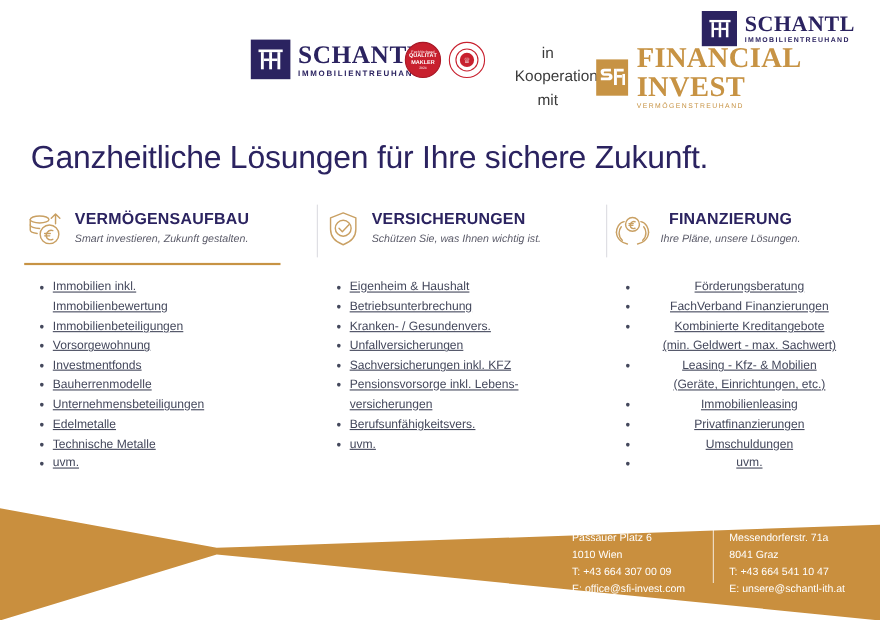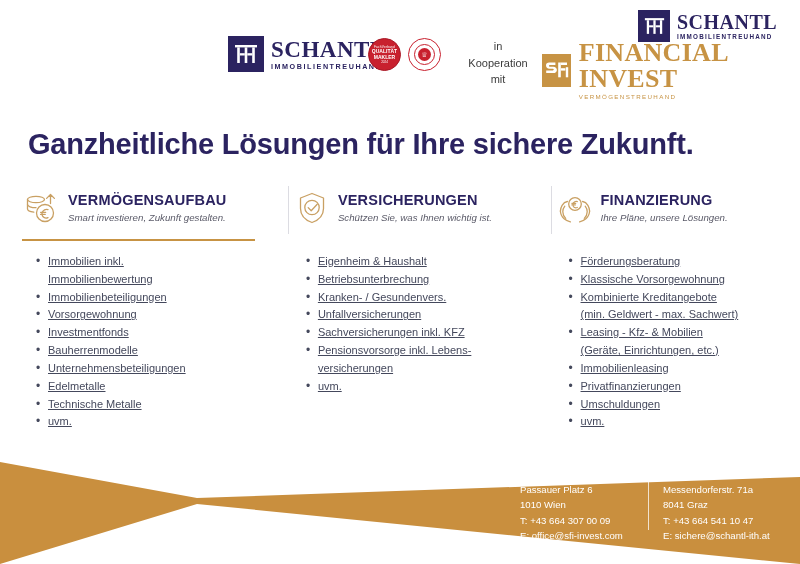--- a/index.html
+++ b/index.html
@@ -33,49 +33,49 @@
   .seal-red .s-mid { font-size: 5px; color:#fff; font-weight:bold; line-height:1.05; text-align:center; }
   .seal-red .s-bot { font-size: 3px; color:#fff; }
   .seal-white { left: 408px; background: #fff; border: 1.5px solid #c8202e;
                 display:flex; align-items:center; justify-content:center; }
   .seal-white .inner-ring { width: 21px; height: 21px; border-radius: 50%;
                 border: 1px solid #c8202e; display:flex; align-items:center; justify-content:center;}
   .seal-white .crest { width: 13px; height: 13px; border-radius: 50%; background:#c8202e;
                 display:flex; align-items:center; justify-content:center; color:#fff; font-size:7px;}
 
   .koop { position: absolute; left: 468px; top: 38px; width: 60px;
-          text-align: center; font-size: 11px; color: #3b3b3b; line-height: 1.5; }
+          text-align: center; font-size: 14px; color: #3b3b3b; line-height: 1.5; }
 
   .logo-sfi { position: absolute; left: 542px; top: 40px;
               display: flex; align-items: center; }
   .sfi-badge { width: 33px; height: 33px; background: #c79344;
                display:flex; align-items:center; justify-content:center; }
   .sfi-words { margin-left: 8px; line-height: 1; }
   .sfi-name { font-family: "Liberation Serif", serif; font-weight: bold;
               font-size: 26px; color: #c79344; letter-spacing: 0.3px; }
   .sfi-sub { font-size: 6.2px; color: #c79344; letter-spacing: 1.35px; margin-top: 2px; }
 
   .logo-ith-top { position: absolute; left: 638px; top: 10px;
                   display: flex; align-items: center; }
   .logo-ith-top .ith-badge { width: 32px; height: 32px; }
   .logo-ith-top .ith-name { font-size: 20px; }
   .logo-ith-top .ith-sub { font-size: 6.3px; letter-spacing: 1.25px; }
 
   
   .headline { position: absolute; left: 28px; top: 128px; width: 750px;
-              font-size: 29px; font-weight: bold; color: #2b2360;
+              font-size: 29px; font-weight: normal; color: #2b2360;
               letter-spacing: -0.2px; }
 
   
   .columns { position: absolute; left: 22px; top: 186px; width: 760px;
              display: flex; gap: 37px; }
   .col { position: relative; }
   .col-1 { width: 258px; }
   .col-2 { width: 250px; }
-  .col-3 { width: 252px; }
+  .col-3 { width: 252px; text-align: center; }
 
   .col-head { display: flex; align-items: center; height: 44px; }
   .col-icon { width: 40px; height: 38px; flex: 0 0 40px;
               display: flex; align-items: center; justify-content: center; }
   .col-titles { margin-left: 6px; }
   .col-title { font-size: 14.5px; font-weight: bold; color: #2b2360;
                letter-spacing: 0.2px; line-height: 1.1; }
   .col-tag { font-size: 9.7px; font-style: italic; color: #5a5a68;
              margin-top: 3px; }
 
@@ -234,20 +234,21 @@
       </div>
       <div class="rule"></div>
       <ul class="bullets">
           <li>Eigenheim &amp; Haushalt</li>
           <li>Betriebsunterbrechung</li>
           <li>Kranken- / Gesundenvers.</li>
           <li>Unfallversicherungen</li>
           <li>Sachversicherungen inkl. KFZ</li>
           <li>Pensionsvorsorge inkl. Lebens-</li>
           <li class="cont">versicherungen</li>
+          <li>Berufsunfähigkeitsvers.</li>
           <li>uvm.</li>
         </ul>
     </div>
 
     <div class="col col-3">
       <div class="vsep" style="left:-4px;"></div>
       <div class="col-head">
         <div class="col-icon">
           <svg width="38" height="32" viewBox="0 0 38 32" fill="none" stroke="#c9a063" stroke-width="1.3" stroke-linecap="round" stroke-linejoin="round">
             <circle cx="19" cy="12" r="6.3"></circle>
@@ -262,21 +263,21 @@
           </svg>
         </div>
         <div class="col-titles">
           <div class="col-title">FINANZIERUNG</div>
           <div class="col-tag">Ihre Pläne, unsere Lösungen.</div>
         </div>
       </div>
       <div class="rule"></div>
       <ul class="bullets">
           <li>Förderungsberatung</li>
-          <li>Klassische Vorsorgewohnung</li>
+          <li>FachVerband Finanzierungen</li>
           <li>Kombinierte Kreditangebote</li>
           <li class="cont">(min. Geldwert - max. Sachwert)</li>
           <li>Leasing - Kfz- &amp; Mobilien</li>
           <li class="cont">(Geräte, Einrichtungen, etc.)</li>
           <li>Immobilienleasing</li>
           <li>Privatfinanzierungen</li>
           <li>Umschuldungen</li>
           <li>uvm.</li>
         </ul>
     </div>
@@ -295,17 +296,17 @@
       <div>1010 Wien</div>
       <div>T: +43 664 307 00 09</div>
       <div>E: office@sfi-invest.com</div>
     </div>
     <div class="office-div"></div>
     <div class="office office-graz">
       <div>Office Graz:</div>
       <div>Messendorferstr. 71a</div>
       <div>8041 Graz</div>
       <div>T: +43 664 541 10 47</div>
-      <div>E: sichere@schantl-ith.at</div>
+      <div>E: unsere@schantl-ith.at</div>
     </div>
   </div>
 
 </div>
 
 </body></html>

